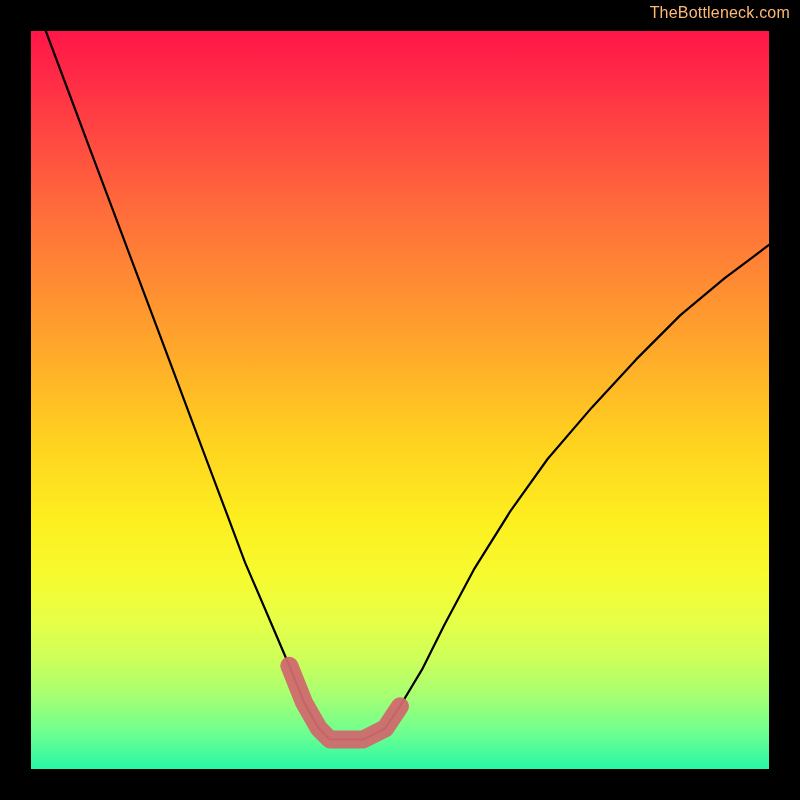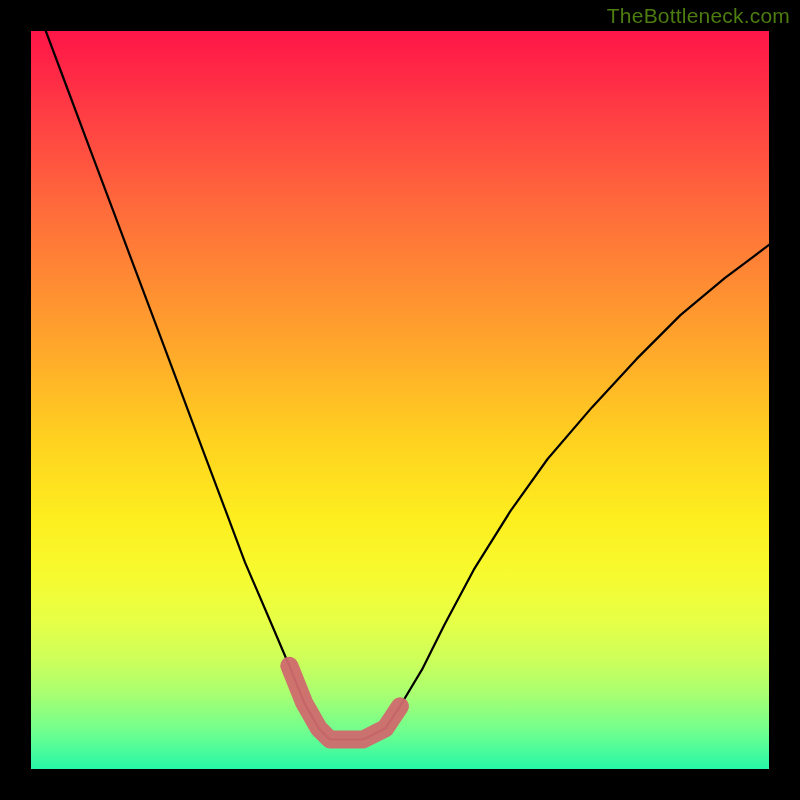--- a/index.html
+++ b/index.html
@@ -14,22 +14,22 @@
   .stage {
     position: relative;
     width: 800px;
     height: 800px;
     background: #000;
   }
   .watermark {
     position: absolute;
     top: 4px;
     right: 10px;
-    color: #4d7c0f;
-    font-size: 21px;
+    color: #fdba74;
+    font-size: 16px;
     font-weight: 400;
     letter-spacing: 0.2px;
     z-index: 20;
   }
   .plot-area {
     position: absolute;
     left: 31px;
     top: 31px;
     width: 738px;   
     height: 738px;

